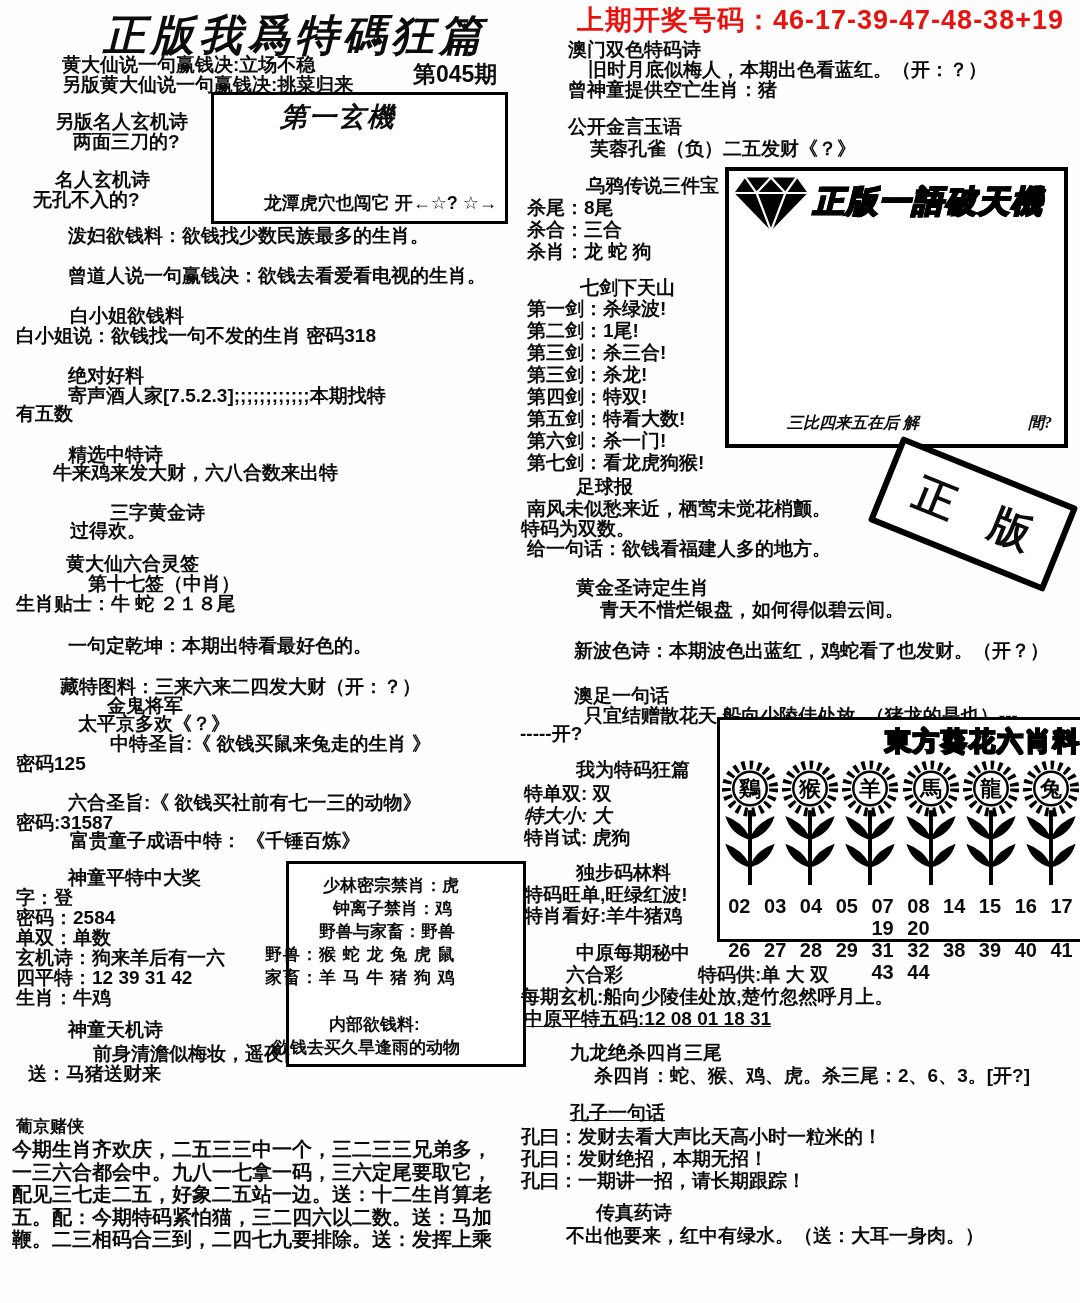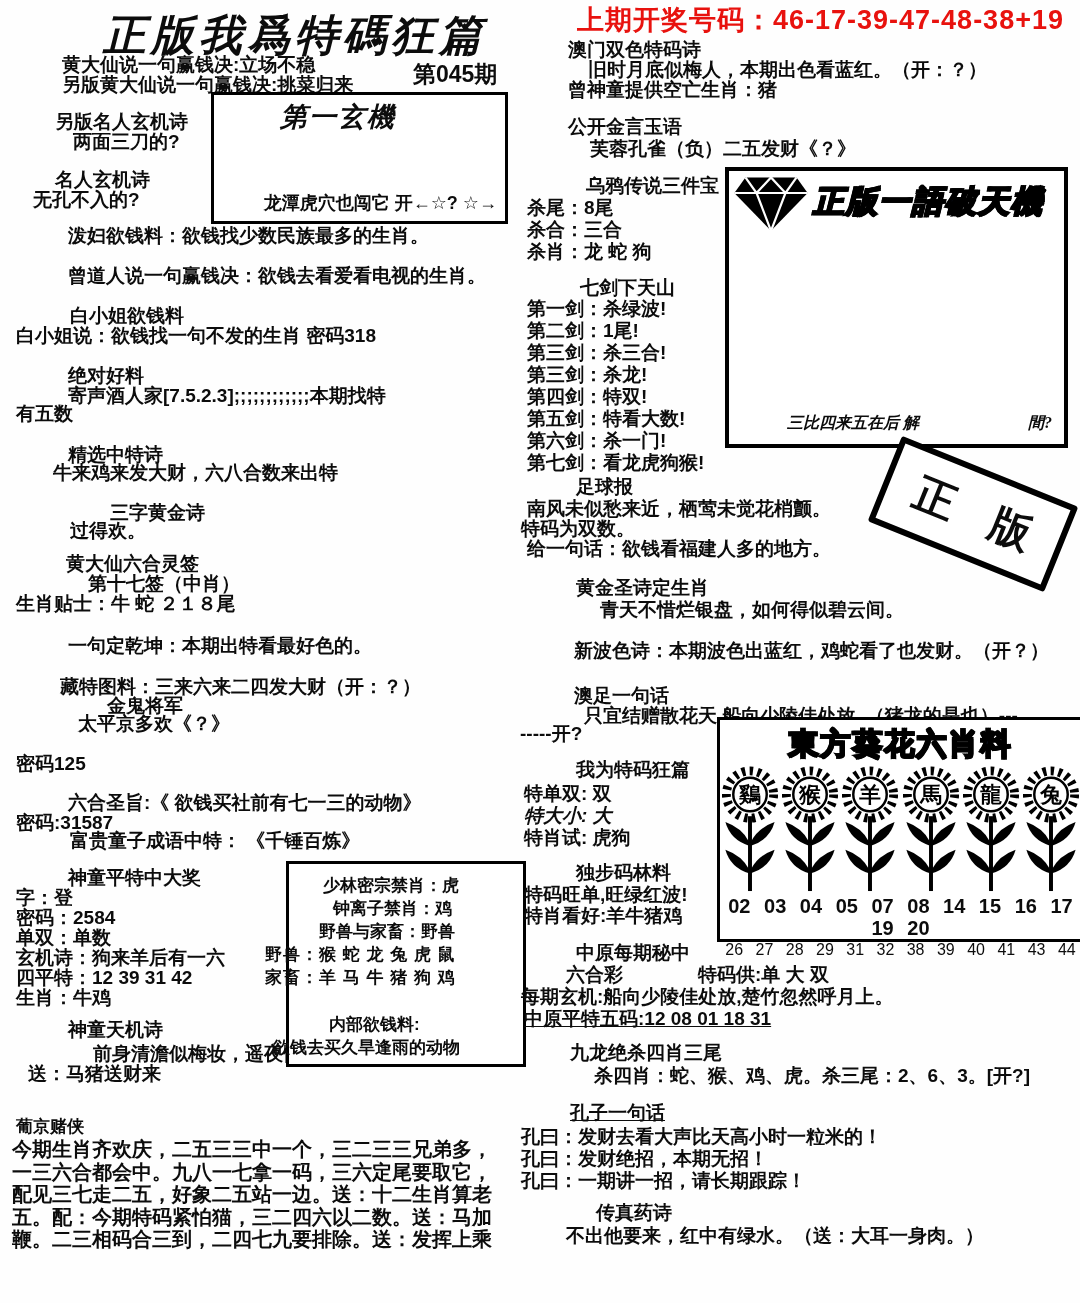--- a/index.html
+++ b/index.html
@@ -46,20 +46,21 @@
   <div class="t" style="left:53px;top:463px;">牛来鸡来发大财，六八合数来出特</div>
   <div class="t" style="left:110px;top:503px;">三字黄金诗</div>
   <div class="t" style="left:70px;top:521px;">过得欢。</div>
   <div class="t" style="left:66px;top:554px;">黄大仙六合灵签</div>
   <div class="t" style="left:88px;top:574px;">第十七签（中肖）</div>
   <div class="t" style="left:16px;top:594px;">生肖贴士：牛 蛇 ２１８尾</div>
   <div class="t" style="left:68px;top:636px;">一句定乾坤：本期出特看最好色的。</div>
   <div class="t" style="left:60px;top:677px;">藏特图料：三来六来二四发大财（开：？）</div>
   <div class="t" style="left:107px;top:696px;">金鬼将军</div>
   <div class="t" style="left:78px;top:714px;">太平京多欢《？》</div>
+  <div class="t" style="left:110px;top:734px;">中特圣旨:《 欲钱买鼠来兔走的生肖 》</div>
   <div class="t" style="left:16px;top:754px;">密码125</div>
   <div class="t" style="left:68px;top:793px;">六合圣旨:《 欲钱买社前有七一三的动物》</div>
   <div class="t" style="left:16px;top:813px;">密码:31587</div>
   <div class="t" style="left:70px;top:831px;">富贵童子成语中特： 《千锤百炼》</div>
   <div class="t" style="left:68px;top:868px;">神童平特中大奖</div>
   <div class="t" style="left:16px;top:888px;">字：登</div>
   <div class="t" style="left:16px;top:908px;">密码：2584</div>
   <div class="t" style="left:16px;top:928px;">单双：单数</div>
   <div class="t" style="left:16px;top:948px;">玄机诗：狗来羊后有一六</div>
   <div class="t" style="left:16px;top:968px;">四平特：12 39 31 42</div>
@@ -156,21 +157,21 @@
       <span>間?</span>
     </div>
   </div>
 
   <div style="position:absolute;left:878px;top:468px;width:178px;height:80px;border:6px solid #000;border-radius:3px;
               transform:rotate(22deg);display:flex;align-items:center;justify-content:center;background:#fff;">
     <span style="font-size:42px;font-weight:900;letter-spacing:14px;padding-left:14px;white-space:nowrap;">正 版</span>
   </div>
 
   <div class="box" style="left:717px;top:717px;width:361px;height:176px;">
-    <div class="outline" style="text-align:center;margin-top:4px;font-size:30px;font-weight:900;letter-spacing:2px;">東方葵花六肖料</div>
+    <div class="outline" style="text-align:right;margin-top:4px;font-size:26px;font-weight:900;letter-spacing:2px;">東方葵花六肖料</div>
     <div style="display:flex;justify-content:space-around;margin-top:0;">
       <span><svg width="56" height="128" viewBox="0 0 56 130">
         <circle cx="28" cy="30" r="24" fill="none" stroke="#000" stroke-width="9" stroke-dasharray="3.5 4.5"></circle>
         <circle cx="28" cy="30" r="17" fill="#fff" stroke="#000" stroke-width="2.5"></circle>
         <text x="28" y="38" text-anchor="middle" font-size="22" font-weight="bold" fill="#000">鷄</text>
         <rect x="26" y="52" width="4" height="76" fill="#000"></rect>
         <path d="M27 82 Q8 76 3 58 Q20 64 27 78 Z" fill="#000"></path>
             <path d="M29 82 Q48 76 53 58 Q36 64 29 78 Z" fill="#000"></path>
         <path d="M27 110 Q8 104 3 86 Q20 92 27 106 Z" fill="#000"></path>
             <path d="M29 110 Q48 104 53 86 Q36 92 29 106 Z" fill="#000"></path>
@@ -222,16 +223,16 @@
         <rect x="26" y="52" width="4" height="76" fill="#000"></rect>
         <path d="M27 82 Q8 76 3 58 Q20 64 27 78 Z" fill="#000"></path>
             <path d="M29 82 Q48 76 53 58 Q36 64 29 78 Z" fill="#000"></path>
         <path d="M27 110 Q8 104 3 86 Q20 92 27 106 Z" fill="#000"></path>
             <path d="M29 110 Q48 104 53 86 Q36 92 29 106 Z" fill="#000"></path>
       </svg></span>
     </div>
   </div>
   <div class="box" style="left:717px;top:893px;width:361px;height:46px;border-top-width:0;">
     <div style="text-align:center;font-size:20px;font-weight:bold;word-spacing:8px;line-height:22px;margin-top:2px;">02 03 04 05 07 08 14 15 16 17 19 20</div>
-    <div style="text-align:center;font-size:16px;font-weight:normal;word-spacing:8px;line-height:22px;">26 27 28 29 31 32 38 39 40 41 43 44</div>
+    <div style="text-align:center;font-size:20px;font-weight:bold;word-spacing:8px;line-height:22px;">26 27 28 29 31 32 38 39 40 41 43 44</div>
   </div>
 
 </div>
 
 </body></html>

